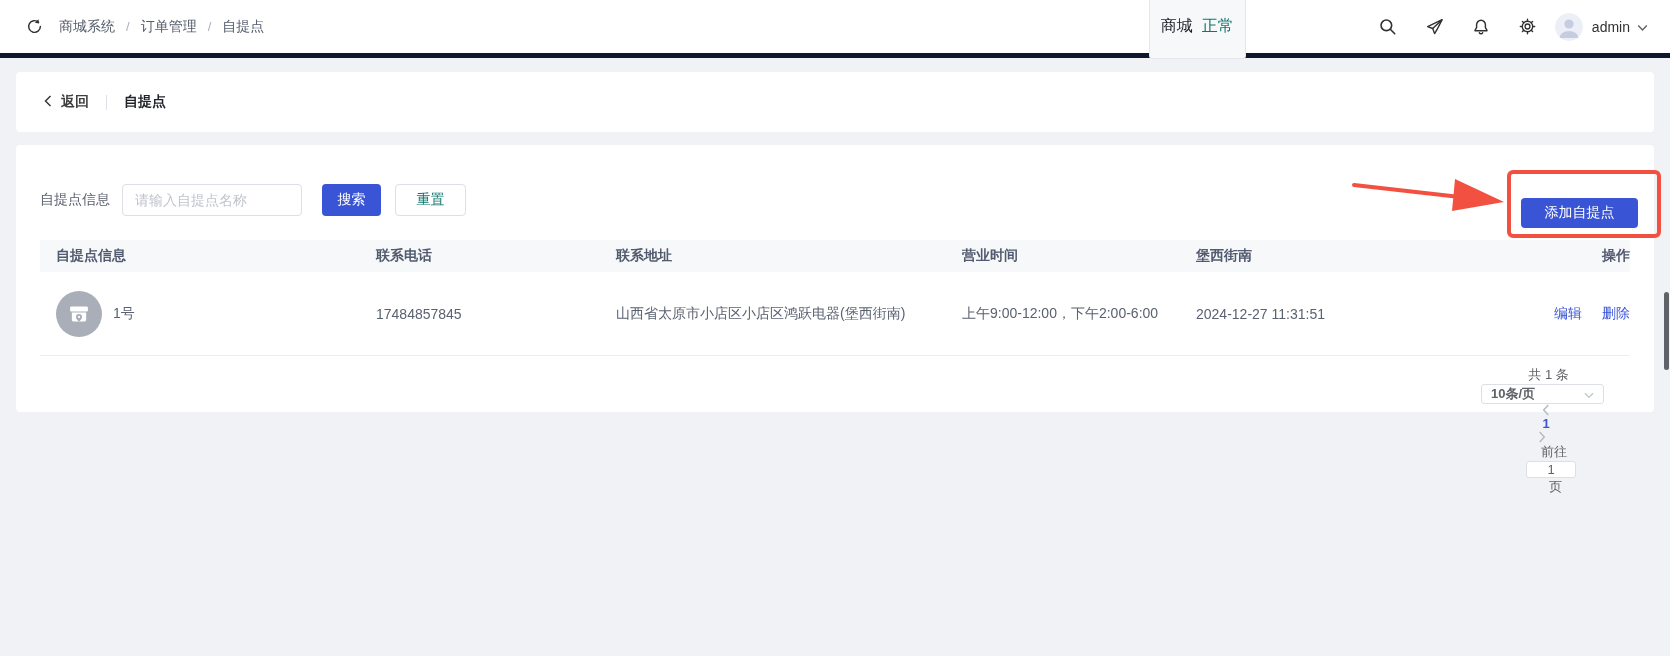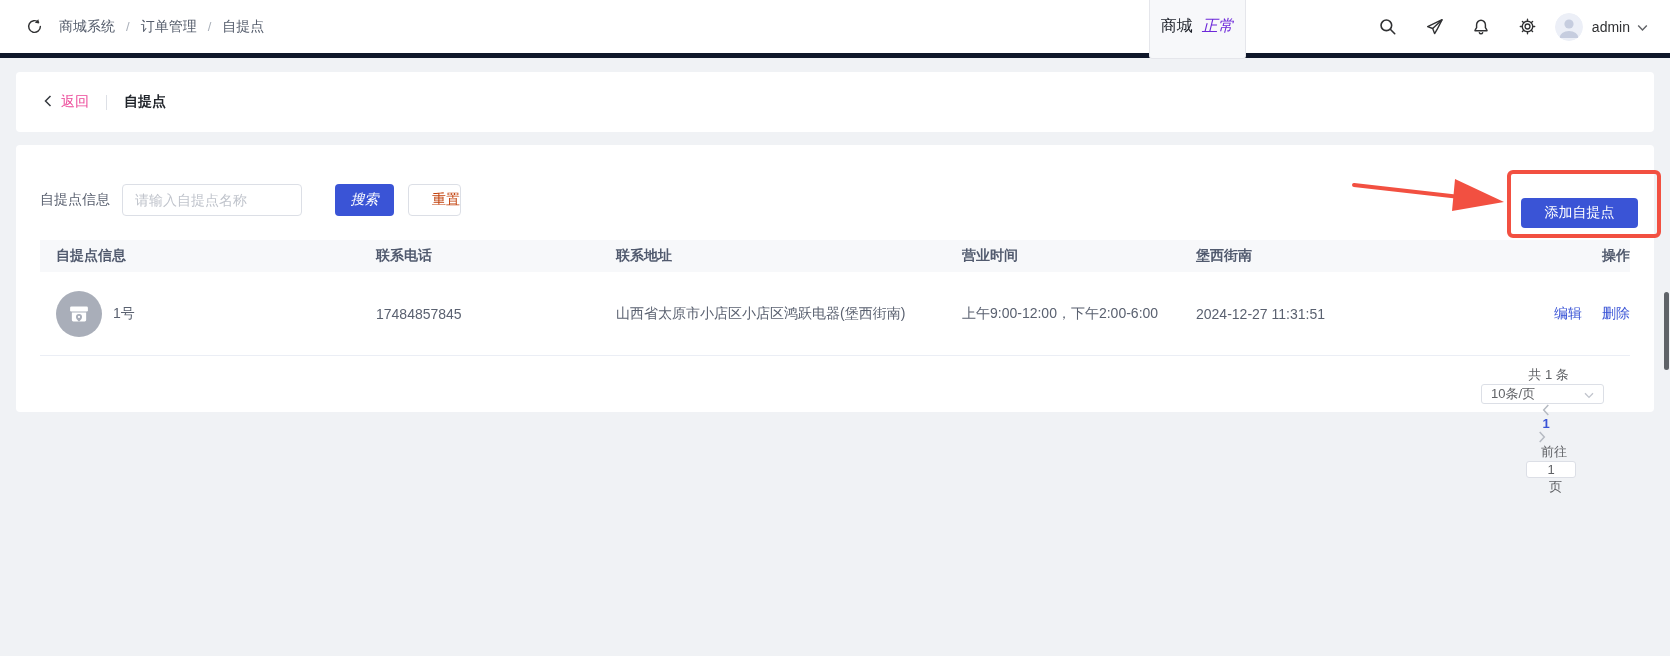--- a/index.html
+++ b/index.html
@@ -13,45 +13,45 @@
             justify-content:space-between; padding:0 22px 0 26px; }
   .topbar-left { display:flex; align-items:center; }
   .icon-btn { display:flex; align-items:center; justify-content:center; cursor:pointer; }
   .crumbs { display:flex; align-items:center; gap:11px; font-size:14px; color:#545c6b; margin-left:16px; }
   .crumb { cursor:pointer; }
   .crumb-sep { color:#aab0ba; font-size:13px; }
   .topbar-right { display:flex; align-items:center; }
   .shop-badge { display:flex; align-items:center; gap:9px; padding:21px 11px; background:#f7f8fa;
                 border:1px solid #e5e6eb; border-radius:3px; font-size:16px; margin-right:104px; cursor:pointer; }
   .shop-badge .shop-name { color:#1d2129; }
-  .shop-badge .shop-status { color:#6d28d9;font-style:italic; }
+  .shop-badge .shop-status { color:#0f766e; }
   .tb-icon { margin-left:28px; }
   .user-wrap { display:flex; align-items:center; margin-left:18px; cursor:pointer; }
   .avatar { width:28px; height:28px; border-radius:50%; overflow:hidden; }
   .user-name { font-size:14px; color:#303133; margin:0 7px 0 9px; }
 
   
   .back-card { position:absolute; top:72px; left:16px; right:16px; height:60px; background:#fff;
                border-radius:4px; display:flex; align-items:center; padding:0 28px; }
-  .back-btn { display:flex; align-items:center; gap:9px; font-size:14px; color:#ec4899; cursor:pointer; }
+  .back-btn { display:flex; align-items:center; gap:9px; font-size:14px; color:#404040; cursor:pointer;font-weight:bold; }
   .v-div { width:1px; height:15px; background:#dde0e6; margin:0 17px; }
   .page-title { font-size:14px; font-weight:bold; color:#1f2329; }
 
   
   .main-card { position:absolute; top:145px; left:16px; right:16px; height:267px; background:#fff;
                border-radius:4px; }
   .filter-row { position:absolute; top:39px; left:24px; height:32px; display:flex; align-items:center; }
   .filter-label { font-size:14px; color:#5a6170; margin-right:12px; }
   .f-input { width:180px; height:32px; border:1px solid #dcdfe6; border-radius:4px; padding:0 12px;
              font-size:14px; color:#303133; outline:none; background:#fff; }
   .f-input::placeholder { color:#c0c4cc; }
   .btn { height:32px; border-radius:4px; font-size:14px; cursor:pointer; border:none; }
   .btn-primary { background:#3a54d6; color:#fff; }
-  .btn-search { width:59px; margin-left:33px;font-style:italic; }
-  .btn-plain { width:53px; margin-left:14px; background:#fff; border:1px solid #dcdfe6; color:#c2410c;text-align:right; }
+  .btn-search { width:59px; margin-left:20px; }
+  .btn-plain { width:71px; margin-left:14px; background:#fff; border:1px solid #dcdfe6; color:#0f766e; }
   .btn-add { position:absolute; top:53px; right:16px; width:117px; height:30px; z-index:2; }
 
   
   .t-head { position:absolute; top:95px; left:24px; right:24px; height:32px; background:#f7f8fa;
             display:flex; align-items:center; font-size:14px; font-weight:600; color:#515a6e; }
   .t-row { position:absolute; top:127px; left:24px; right:24px; height:84px; display:flex;
            align-items:center; font-size:14px; color:#5a6170; border-bottom:1px solid #ebeef5; }
   .cell { padding-left:16px; overflow:hidden; white-space:nowrap; }
   .col-info   { width:320px; display:flex; align-items:center; }
   .col-phone  { width:240px; }
@@ -64,21 +64,21 @@
   .row-name { margin-left:11px; }
   .link { color:#3a54d6; cursor:pointer; }
   .link + .link { margin-left:16px; }
 
   
   .pager { position:absolute; top:221px; right:24px; height:28px; display:flex; align-items:center;
            font-size:13px; color:#606266;flex-direction:column; }
   .pg-total { margin-right:14px; }
   .pg-select { width:123px; height:28px; border:1px solid #dcdfe6; border-radius:3px; display:flex;
                align-items:center; justify-content:space-between; padding:0 9px; margin-right:26px;
-               cursor:pointer; background:#fff; }
+               cursor:pointer; background:#fff;font-weight:bold; }
   .pg-arrow { display:flex; align-items:center; cursor:pointer; }
   .pg-prev { margin-right:19px; }
   .pg-cur { color:#3a54d6; font-weight:bold; margin-right:19px; cursor:pointer; }
   .pg-next { margin-right:28px; }
   .pg-goto-label { margin-right:3px;font-family:Liberation Mono, monospace; }
   .pg-input { width:50px; height:28px; border:1px solid #dcdfe6; border-radius:3px; text-align:center;
               font-size:13px; color:#606266; outline:none; margin-right:9px; }
   .pg-unit { }
 
   

